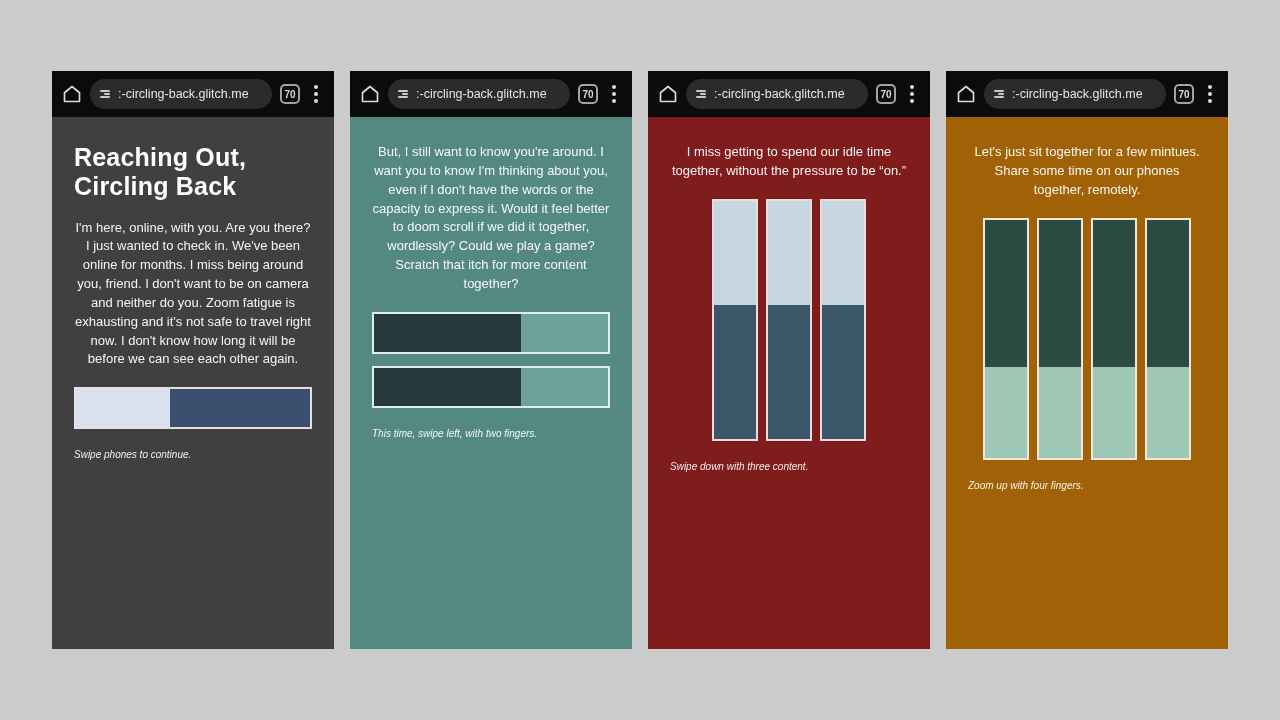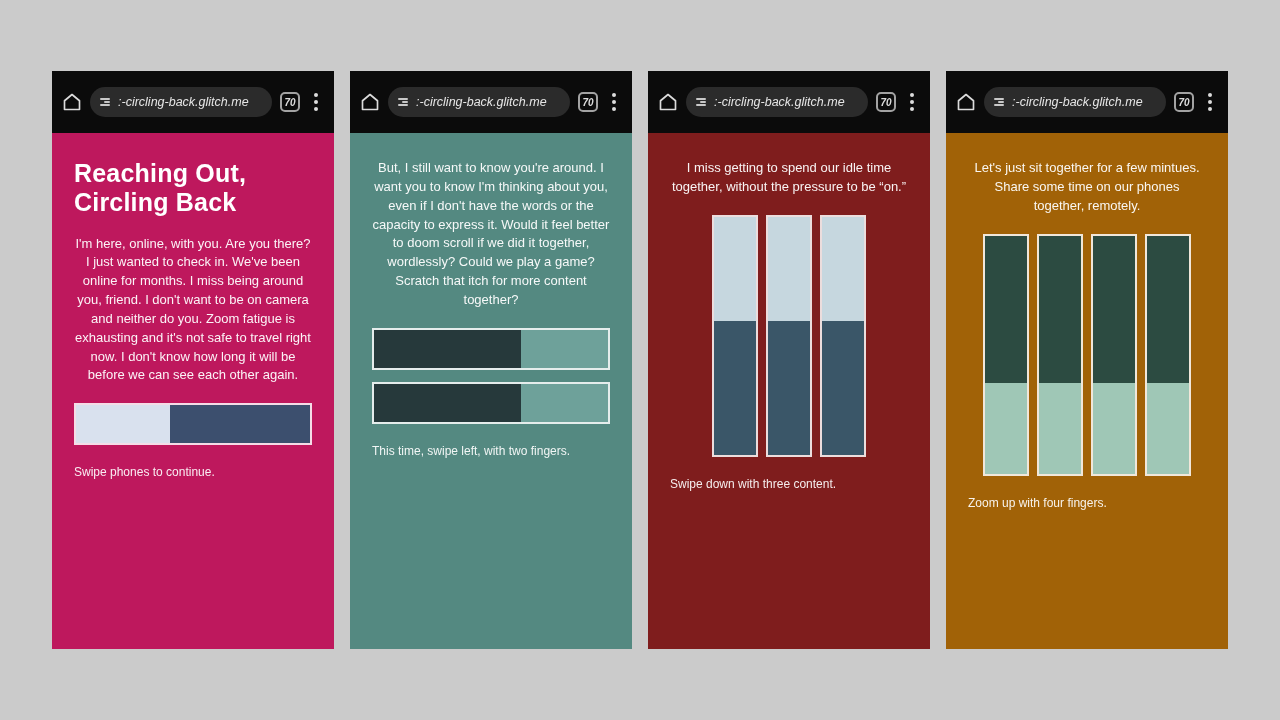--- a/index.html
+++ b/index.html
@@ -18,28 +18,27 @@
   .phone {
     width: 282px;
     height: 578px;
     background: #000;
     display: flex;
     flex-direction: column;
     overflow: hidden;
   }
   
   .chrome {
-    height: 62px;
+    height: 46px;
     background: #0b0b0b;
     display: flex;
     align-items: center;
     padding: 17px 10px;
     gap: 8px;
     color: #dcdcdc;
-    font-style: italic;
   }
   .home-icon svg { display: block; }
   .urlpill {
     flex: 1;
     height: 30px;
     background: #2b2b2b;
     border-radius: 16px;
     display: flex;
     align-items: center;
     padding: 0 10px;
@@ -81,41 +80,42 @@
     flex: 0 0 auto;
   }
   .kebab span { width: 4px; height: 4px; background: #dcdcdc; border-radius: 50%; }
 
   
   .content {
     flex: 1;
     padding: 26px 22px 20px 22px;
     color: #fff;
   }
-  .bg-blue   { background: #be185d; }
+  .bg-blue   { background: #404040; }
   .bg-teal   { background: #548981; }
   .bg-slate  { background: #7f1d1d; }
   .bg-sage   { background: #a16207; }
 
   h1.title {
     font-size: 25px;
     font-weight: 700;
     line-height: 1.15;
     margin-bottom: 18px;
     letter-spacing: 0.2px;
   }
   p.body {
     font-size: 13px;
     line-height: 1.45;
     color: rgba(255,255,255,0.95);
     margin-bottom: 18px;
     text-align: center;
   }
   p.hint {
-    font-size: 12px;
+    font-size: 10px;
+    font-style: italic;
     color: rgba(255,255,255,0.92);
     margin-top: 20px;
   }
 
   
   .hbar {
     width: 100%;
     height: 42px;
     border: 2px solid rgba(255,255,255,0.85);
     display: flex;

